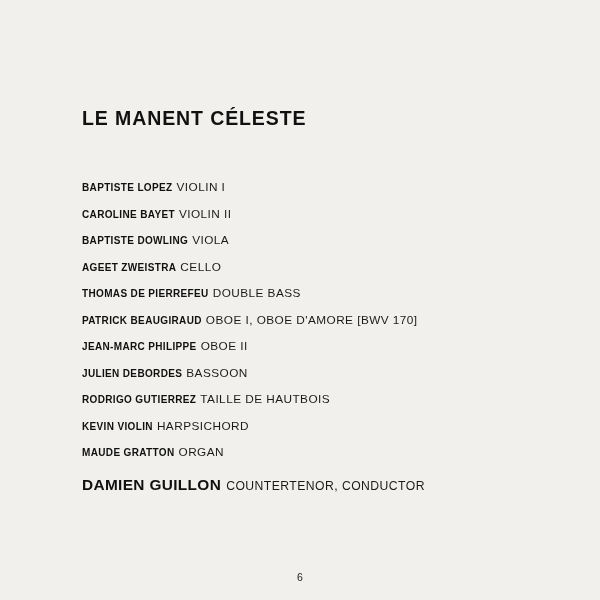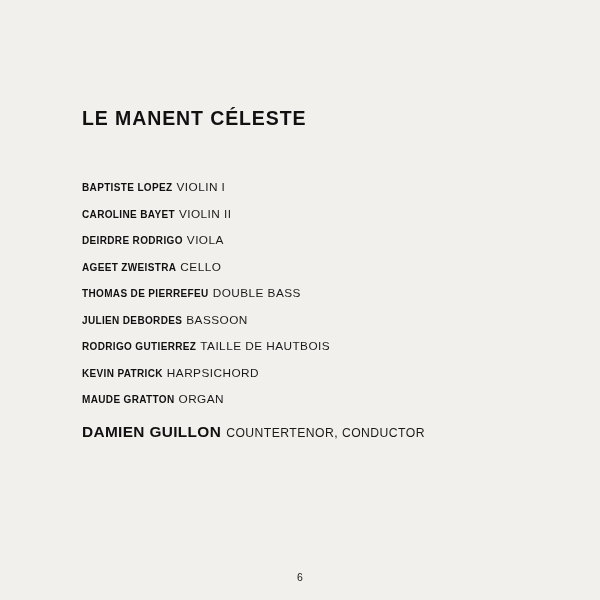--- a/index.html
+++ b/index.html
@@ -88,36 +88,42 @@
     <h1 class="ensemble-title">LE MANENT CÉLESTE</h1>
 
     <ul class="performer-list">
       <li class="performer-row">
         <span class="performer-name">BAPTISTE LOPEZ</span><span class="performer-role">VIOLIN I</span>
       </li>
       <li class="performer-row">
         <span class="performer-name">CAROLINE BAYET</span><span class="performer-role">VIOLIN II</span>
       </li>
       <li class="performer-row">
-        <span class="performer-name">DEIRDRE RODRIGO</span><span class="performer-role">VIOLA</span>
+        <span class="performer-name">BAPTISTE DOWLING</span><span class="performer-role">VIOLA</span>
       </li>
       <li class="performer-row">
         <span class="performer-name">AGEET ZWEISTRA</span><span class="performer-role">CELLO</span>
       </li>
       <li class="performer-row">
         <span class="performer-name">THOMAS DE PIERREFEU</span><span class="performer-role">DOUBLE BASS</span>
       </li>
       <li class="performer-row">
+        <span class="performer-name">PATRICK BEAUGIRAUD</span><span class="performer-role">OBOE I, OBOE D'AMORE [BWV 170]</span>
+      </li>
+      <li class="performer-row">
+        <span class="performer-name">JEAN-MARC PHILIPPE</span><span class="performer-role">OBOE II</span>
+      </li>
+      <li class="performer-row">
         <span class="performer-name">JULIEN DEBORDES</span><span class="performer-role">BASSOON</span>
       </li>
       <li class="performer-row">
         <span class="performer-name">RODRIGO GUTIERREZ</span><span class="performer-role">TAILLE DE HAUTBOIS</span>
       </li>
       <li class="performer-row">
-        <span class="performer-name">KEVIN PATRICK</span><span class="performer-role">HARPSICHORD</span>
+        <span class="performer-name">KEVIN VIOLIN</span><span class="performer-role">HARPSICHORD</span>
       </li>
       <li class="performer-row">
         <span class="performer-name">MAUDE GRATTON</span><span class="performer-role">ORGAN</span>
       </li>
       <li class="performer-row conductor-row">
         <span class="performer-name">DAMIEN GUILLON</span><span class="performer-role">COUNTERTENOR, CONDUCTOR</span>
       </li>
     </ul>
 
   </div>

